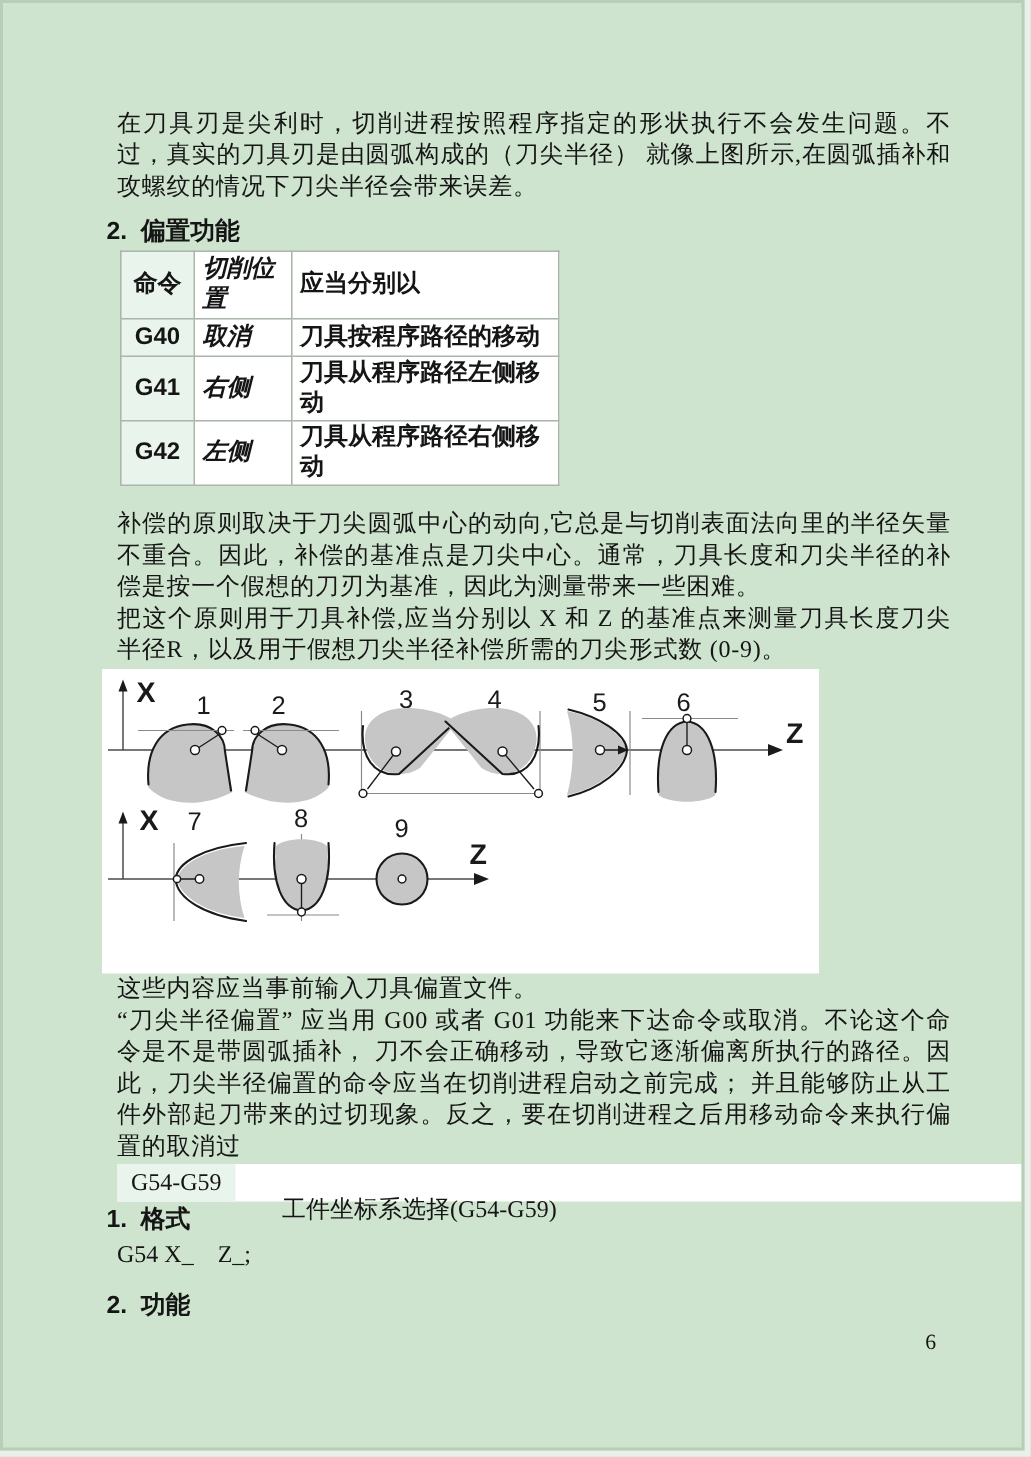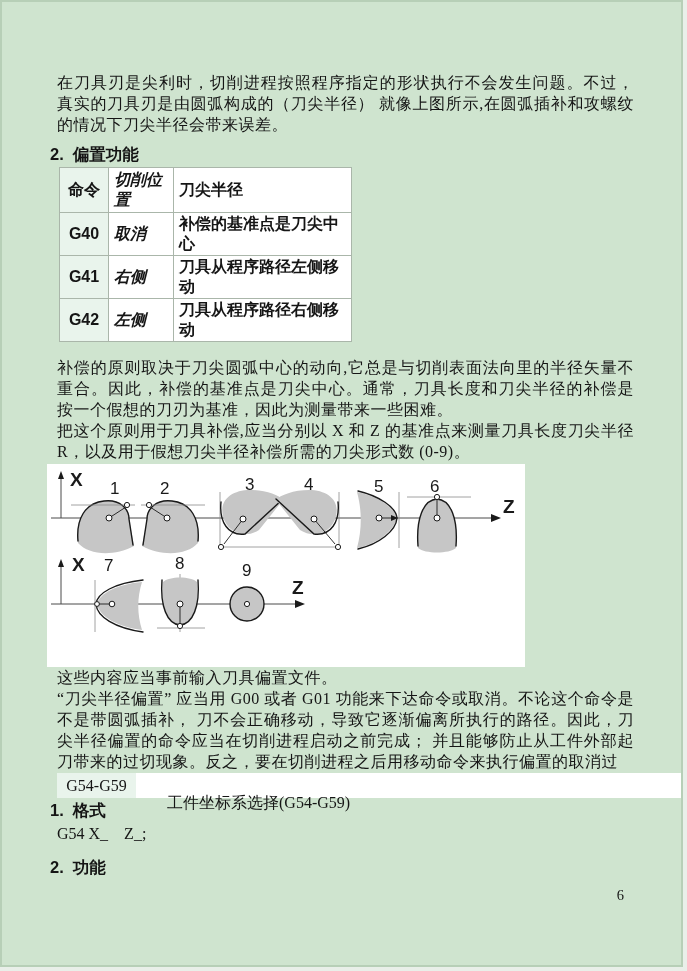--- a/index.html
+++ b/index.html
@@ -9,20 +9,21 @@
     font-family:"Liberation Serif", serif;
   }
   .page{
     position:relative;
     width:683px;height:967px;
     background:#cfe4cf;
     border:2px solid #b7cfb7;
     box-sizing:border-box;
     color:#151515;
     overflow:hidden;
+    padding-left:21px;
   }
   .content{
     padding:70px 47px 0 55px;
   }
   p.body{
     margin:0;
     font-size:16px;
     line-height:21px;
     text-align:justify;
     letter-spacing:0.5px;
@@ -127,26 +128,26 @@
     <div class="heading">
       <span>2.</span>
       <span>偏置功能</span>
     </div>
 
     <table class="offset">
       <tbody>
         <tr class="hdr">
           <td class="code">命令</td>
           <td class="pos">切削位置</td>
-          <td class="path">刀尖半径</td>
+          <td class="path">应当分别以</td>
         </tr>
         <tr class="r1">
           <td class="code">G40</td>
           <td class="pos">取消</td>
-          <td class="path">补偿的基准点是刀尖中心</td>
+          <td class="path">刀具按程序路径的移动</td>
         </tr>
         <tr class="r2">
           <td class="code">G41</td>
           <td class="pos">右侧</td>
           <td class="path">刀具从程序路径左侧移动</td>
         </tr>
         <tr class="r3">
           <td class="code">G42</td>
           <td class="pos">左侧</td>
           <td class="path">刀具从程序路径右侧移动</td>

